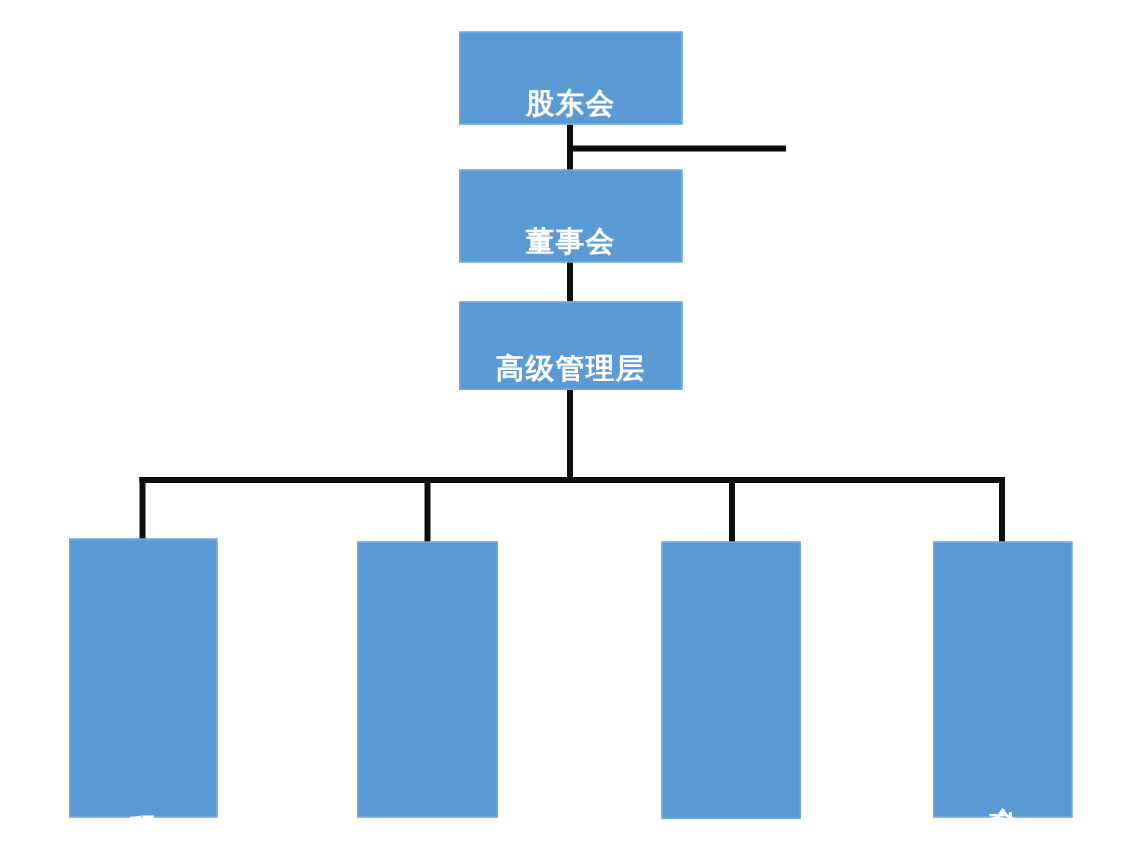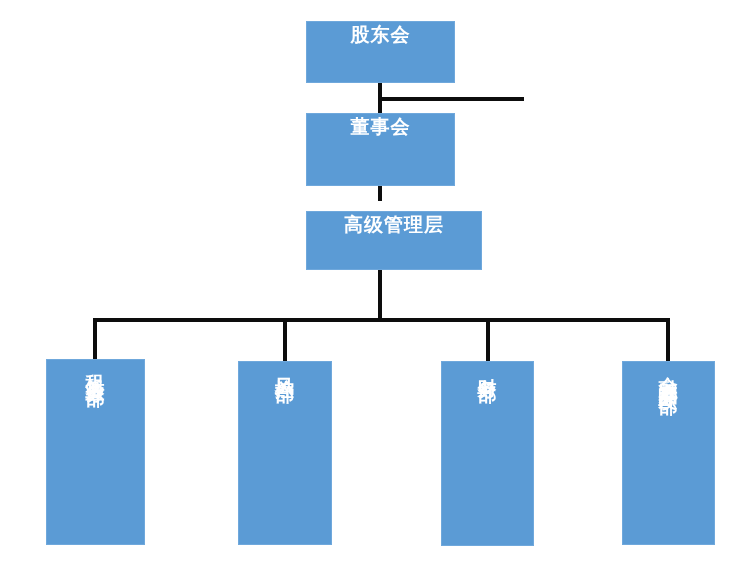--- a/index.html
+++ b/index.html
@@ -16,21 +16,21 @@
     font-family: "DejaVu Sans", "Liberation Sans", sans-serif;
   }
   .node {
     position: absolute;
     background: #5B9BD5;
     border: 1px solid #6FA8DC;
     box-sizing: border-box;
     color: #ffffff;
     font-weight: bold;
     display: flex;
-    align-items: flex-start;
+    align-items: flex-end;
     justify-content: center;
     text-align: center;
     z-index: 3;
   }
   .node-horizontal {
     font-size: 19px;
     letter-spacing: 1px;
   }
   .node-vertical {
     font-size: 19px;
@@ -67,25 +67,25 @@
   <div class="connector v-line" style="left:93px; top:318px; height:43px;"></div>
   <div class="connector v-line" style="left:283px; top:318px; height:45px;"></div>
   <div class="connector v-line" style="left:486px; top:318px; height:45px;"></div>
   <div class="connector v-line" style="left:666px; top:318px; height:45px;"></div>
 
   <div class="node node-horizontal" style="left:306px; top:21px; width:149px; height:62px;">
     <span>股东会</span>
   </div>
 
 
-  <div class="node node-horizontal" style="left:306px; top:113px; width:149px; height:73px;">
+  <div class="node node-horizontal" style="left:306px; top:113px; width:149px; height:62px;">
     <span>董事会</span>
   </div>
 
-  <div class="node node-horizontal" style="left:306px; top:201px; width:176px; height:59px;margin-top:10px;">
+  <div class="node node-horizontal" style="left:306px; top:201px; width:149px; height:59px;">
     <span>高级管理层</span>
   </div>
 
   <div class="node node-vertical" style="left:46px; top:359px; width:99px; height:186px;">
     <span class="vtext">租赁业务部</span>
   </div>
 
   <div class="node node-vertical" style="left:238px; top:361px; width:94px; height:184px;">
     <span class="vtext">风控部</span>
   </div>

